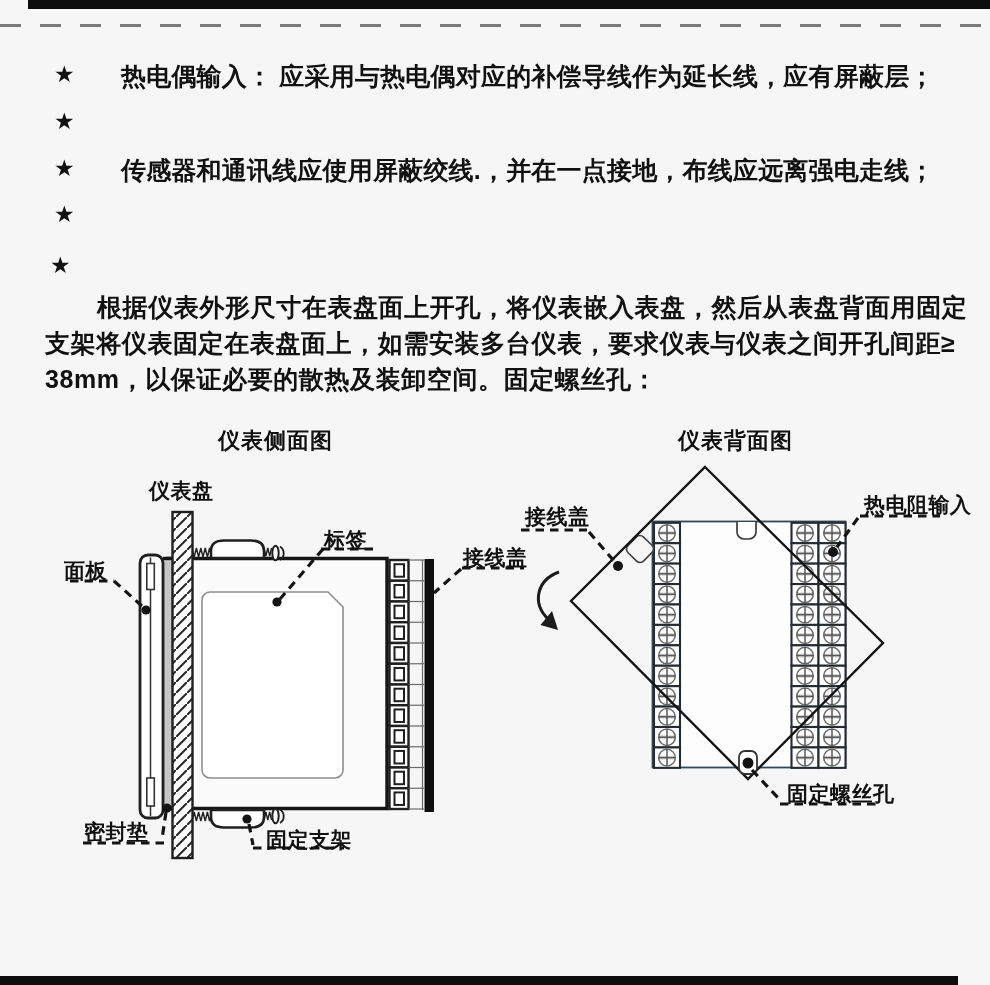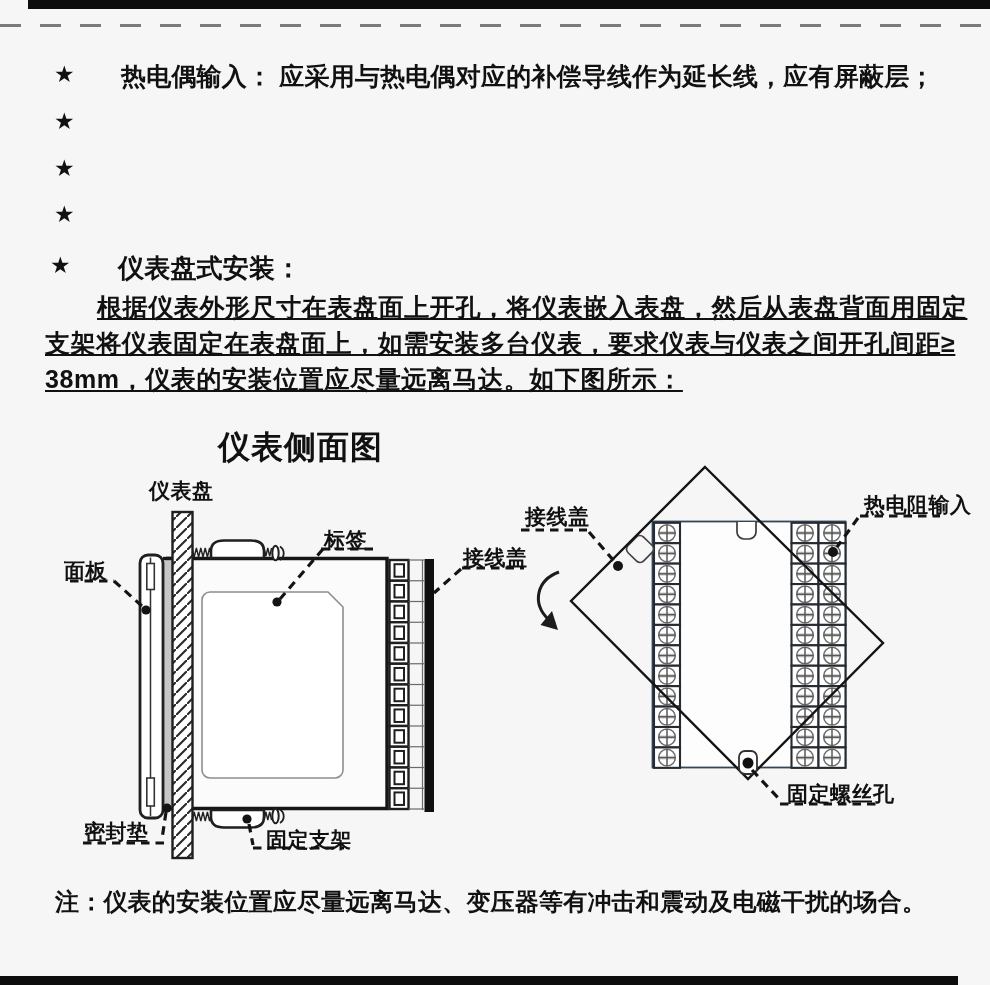--- a/index.html
+++ b/index.html
@@ -16,22 +16,22 @@
   #bottom-bar{bottom:0;left:0;width:958px;}
   #top-dash{
     position:absolute;top:24px;left:0;width:100%;height:3px;
     background:repeating-linear-gradient(90deg,#7a7a7a 0 21px,transparent 21px 40px);
   }
   .bullet{position:absolute;left:0;width:990px;height:32px;}
   .bullet .star{position:absolute;left:54px;top:1px;font-size:23px;}
   .bullet .btxt{position:absolute;left:95px;top:0;font-size:25px;font-weight:700;letter-spacing:0.2px;margin-left:26px;}
   #section-head .star{position:absolute;left:50px;top:1px;font-size:23px;}
   #section-head .btxt{position:absolute;left:92px;top:0;font-size:26px;font-weight:700;}
-  .para-line{position:absolute;left:45px;font-size:25px;font-weight:700;letter-spacing:0.6px;white-space:nowrap;text-decoration:underline;}
-  .diag-title{position:absolute;font-size:32px;font-weight:700;
+  .para-line{position:absolute;left:45px;font-size:25px;font-weight:700;letter-spacing:0.6px;white-space:nowrap;}
+  .diag-title{position:absolute;font-size:22px;font-weight:700;
     font-family:Liberation Sans, sans-serif;letter-spacing:1px;white-space:nowrap;}
   .dlabel{position:absolute;font-size:21px;font-weight:700;letter-spacing:0.5px;white-space:nowrap;}
   #note{position:absolute;left:55px;top:886px;font-size:24px;font-weight:700;letter-spacing:0.2px;white-space:nowrap;}
   svg{position:absolute;left:0;top:420px;}
 </style>
 </head>
 <body>
 
 <div id="page">
 
@@ -40,35 +40,36 @@
 
   <div class="bullet" style="top:60px">
     <span class="star">★</span>
     <span class="btxt">热电偶输入： 应采用与热电偶对应的补偿导线作为延长线，应有屏蔽层；</span>
   </div>
   <div class="bullet" style="top:107px">
     <span class="star">★</span>
   </div>
   <div class="bullet" style="top:154px">
     <span class="star">★</span>
+    <span class="btxt">传感器和通讯线应使用屏蔽绞线.，并在一点接地，布线应远离强电走线；</span>
   </div>
   <div class="bullet" style="top:200px">
     <span class="star">★</span>
   </div>
 
   <div id="section-head" class="bullet" style="top:251px">
     <span class="star">★</span>
-    <span class="btxt">仪表盘式安装：</span>
   </div>
 
   <div class="para-line" style="top:291px;left:97px">根据仪表外形尺寸在表盘面上开孔，将仪表嵌入表盘，然后从表盘背面用固定</div>
   <div class="para-line" style="top:327px">支架将仪表固定在表盘面上，如需安装多台仪表，要求仪表与仪表之间开孔间距≥</div>
-  <div class="para-line" style="top:363px">38mm，仪表的安装位置应尽量远离马达。如下图所示：</div>
+  <div class="para-line" style="top:363px">38mm，以保证必要的散热及装卸空间。固定螺丝孔：</div>
 
   <div class="diag-title" style="left:218px;top:426px">仪表侧面图</div>
+  <div class="diag-title" style="left:678px;top:426px">仪表背面图</div>
 
   <svg id="diagram-svg" width="990" height="465" viewBox="0 420 990 465">
     <defs>
       <pattern id="hatch" width="11" height="11" patternUnits="userSpaceOnUse">
         <path d="M-1,12 L12,-1" stroke="#2a2a2a" stroke-width="2.1" fill="none"></path>
       </pattern>
     </defs>
 
     <g>
 
@@ -376,16 +377,15 @@
   <div class="dlabel" style="left:149px;top:477px">仪表盘</div>
   <div class="dlabel" style="left:64px;top:557px">面板</div>
   <div class="dlabel" style="left:324px;top:526px">标签</div>
   <div class="dlabel" style="left:463px;top:544px">接线盖</div>
   <div class="dlabel" style="left:84px;top:818px">密封垫</div>
   <div class="dlabel" style="left:266px;top:826px">固定支架</div>
   <div class="dlabel" style="left:525px;top:503px">接线盖</div>
   <div class="dlabel" style="left:864px;top:491px">热电阻输入</div>
   <div class="dlabel" style="left:787px;top:780px">固定螺丝孔</div>
 
-  <div id="note">注：仪表的安装位置应尽量远离马达、变压器等有冲击和震动及电磁干扰的场合。</div>
 
   <div id="bottom-bar" class="edge-bar"></div>
 </div>
 
 </body></html>

